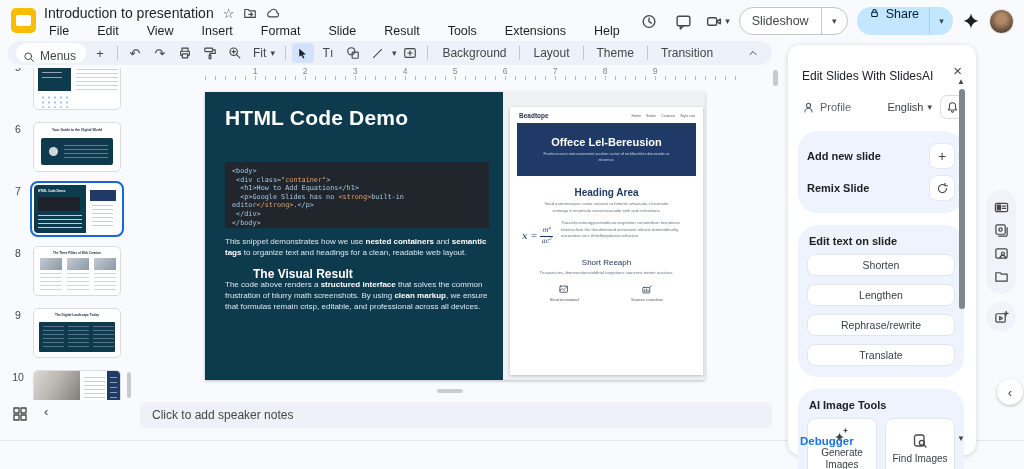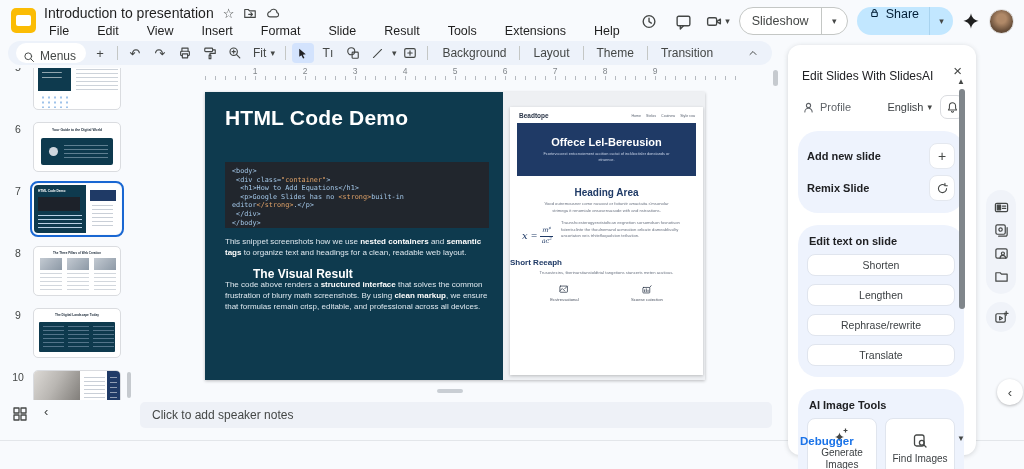--- a/index.html
+++ b/index.html
@@ -118,21 +118,21 @@
   .mk-body { text-align:center; font-size:4.2px; color:#6a7280; width:70%; margin:3px auto 0; line-height:1.55; }
   .mk-h2 { text-align:center; font-size:8.5px; font-weight:bold; color:#1f3a66; margin-top:11px; }
   .mk-row { display:flex; margin:6px 10px 0 12px; gap:8px; align-items:flex-start; }
   .formula { display:flex; align-items:center; gap:3px; font-family:"DejaVu Serif", serif; font-style:italic;
     color:#1f3a66; margin-top:6px; }
   .f-x { font-size:10px; } .f-eq { font-size:8px; font-style:normal; }
   .frac { display:inline-flex; flex-direction:column; align-items:center; font-size:6.5px; line-height:1.2; }
   .f-num { border-bottom:1px solid #1f3a66; padding:0 2px 1px; }
   .frac sup { font-size:4px; }
   .mk-row .side-body { text-align:left; width:auto; flex:1; margin:0; }
-  .mk-h3 { font-size:8px; font-weight:bold; color:#1f3a66; margin-top:12px; }
+  .mk-h3 { text-align:center; font-size:8px; font-weight:normal; color:#1f3a66; margin-top:12px; }
   .mk-feats { display:flex; justify-content:space-around; margin:8px 14px 0; }
   .mk-feat { display:flex; flex-direction:column; align-items:center; gap:2px; font-size:4.2px; color:#4a5260; }
 
   
   .grid-btn { position:absolute; left:12px; top:406px; }
   .fs-collapse { position:absolute; left:44px; top:404px; font-size:13px; color:#444746; }
   .notes-box { position:absolute; left:140px; top:402px; width:632px; height:26px; background:#eef1f7;
     border-radius:5px; font-size:12px; color:#444746; line-height:26px; padding-left:12px; }
   .resize-handle { position:absolute; left:437px; top:389px; width:26px; height:4px; background:#c9ced4; border-radius:2px; }
   .bottom-divider { position:absolute; left:0; top:440px; width:1024px; height:1px; background:#e3e6ea; }
@@ -415,21 +415,21 @@
         <div class="m10-bar"></div>
       </div>
     </div>
   </div>
 <div class="fs-scroll"></div>
 
 <div class="slide">
   <div class="slide-left">
     <div class="slide-title">HTML Code Demo</div>
     <div class="code-block"><div class="code-line"><span>&lt;body&gt;</span></div><div class="code-line"><span> &lt;div class=</span><span class="c-str">"container"</span><span>&gt;</span></div><div class="code-line"><span>  &lt;h1&gt;How to Add Equations&lt;/h1&gt;</span></div><div class="code-line"><span>  &lt;p&gt;Google Slides has no </span><span class="c-str">&lt;strong&gt;</span><span>built-in</span></div><div class="code-line"><span>editor</span><span class="c-str">&lt;/strong&gt;</span><span>.&lt;/p&gt;</span></div><div class="code-line"><span> &lt;/div&gt;</span></div><div class="code-line"><span>&lt;/body&gt;</span></div></div>
-    <div class="slide-para p1"><span>This snippet screenshots how we use </span><span class="seg-b">nested containers</span><span> and </span><span class="seg-b">semantic tags</span><span> to organize text and headings for a clean, readable web layout.</span></div>
+    <div class="slide-para p1"><span>This snippet demonstrates how we use </span><span class="seg-b">nested containers</span><span> and </span><span class="seg-b">semantic tags</span><span> to organize text and headings for a clean, readable web layout.</span></div>
     <div class="slide-sub sub">The Visual Result</div>
     <div class="slide-para p2"><span>The code above renders a </span><span class="seg-b">structured interface</span><span> that solves the common frustration of blurry math screenshots. By using </span><span class="seg-b">clean markup</span><span>, we ensure that formulas remain crisp, editable, and professional across all devices.</span></div>
   </div>
   <div class="slide-right">
     <div class="mockup">
       <div class="mk-header">
         <span class="mk-brand">Beadtope</span>
         <span class="mk-nav">
           <span>Home</span>
           <span>Stelos</span>

